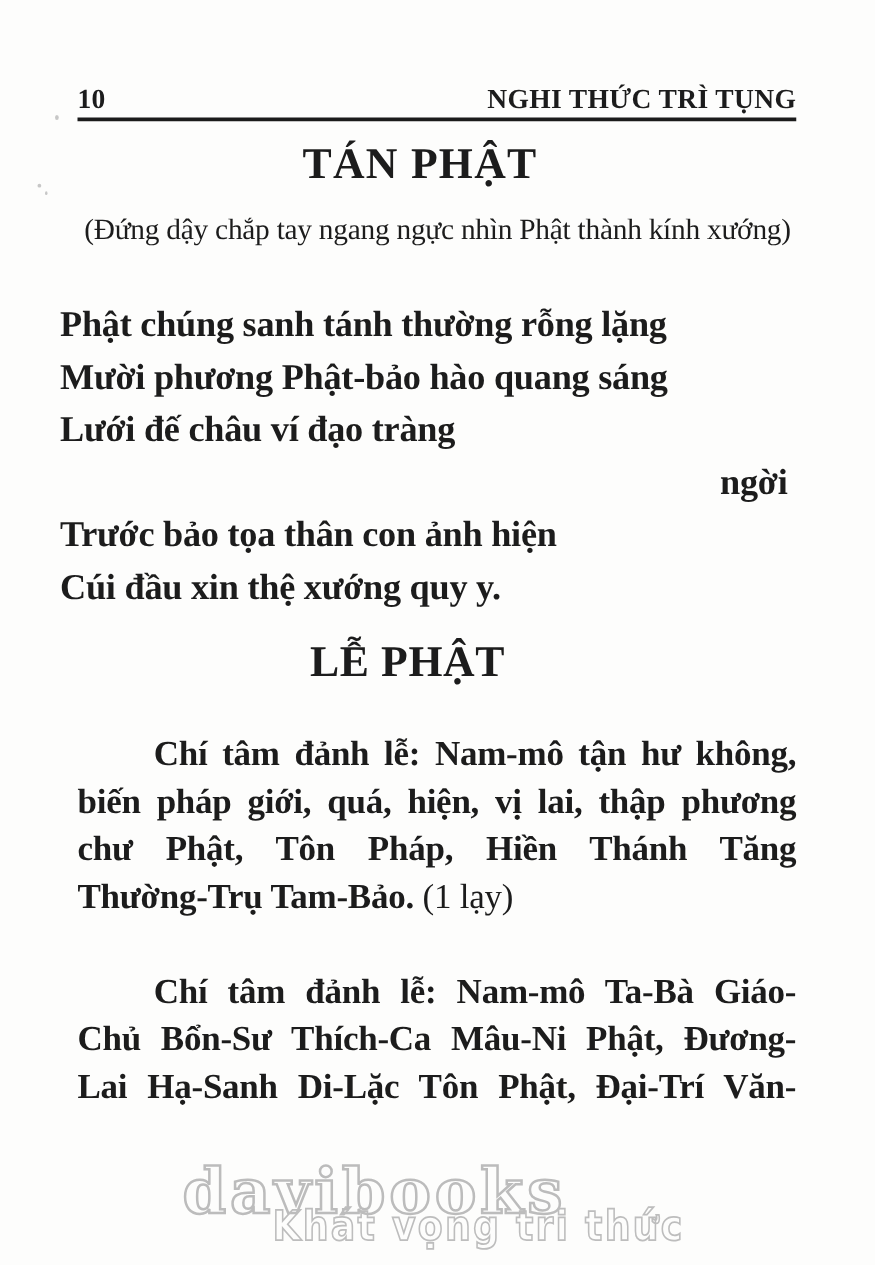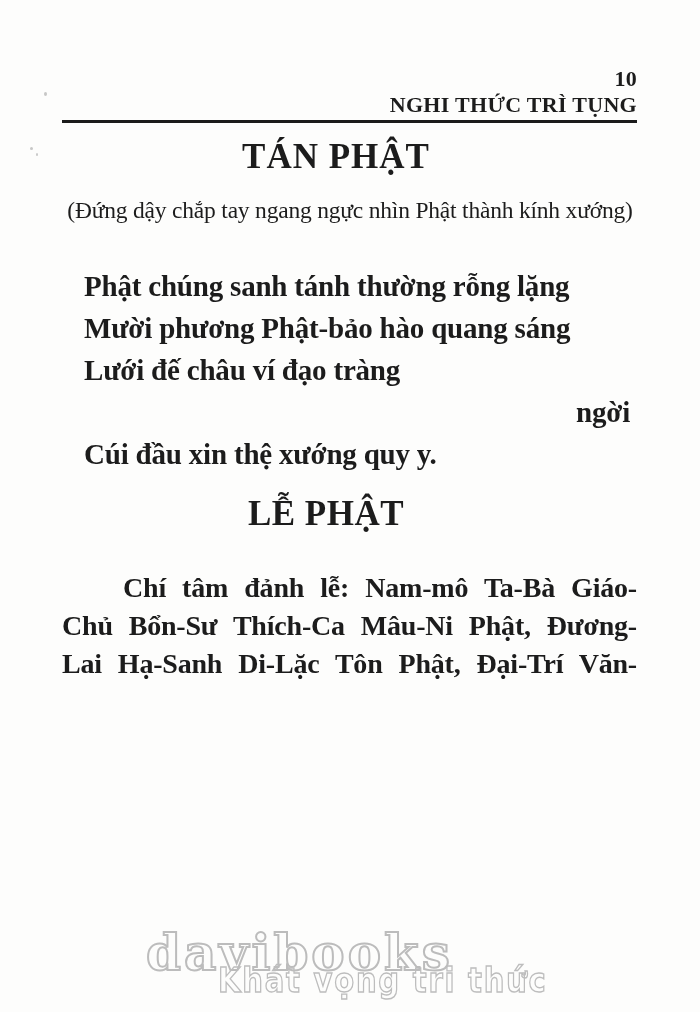--- a/index.html
+++ b/index.html
@@ -14,21 +14,20 @@
   }
 
   
   .header {
     margin:66px 63px 0 62px;
     display:flex; justify-content:space-between; align-items:flex-end;
     border-bottom:3px solid #1b1b1b;
     padding-bottom:2px;
     font-weight:bold; font-size:22px; line-height:26px;
     letter-spacing:.3px;
-    flex-direction:column;
   }
 
   
   .h-main {
     margin:12px 0 0 0;
     text-align:center;
     font-weight:bold; font-size:35px; line-height:44px;
     letter-spacing:1px;
     transform:translateX(-14px);
   }
@@ -41,21 +40,21 @@
   }
   .instruction {
     margin-top:16px;
     text-align:center;
     font-size:23.5px; line-height:30px;
     letter-spacing:-.2px;
   }
 
   
   .verse {
-    margin:40px 70px 0 84px;
+    margin:40px 70px 0 48px;
     font-weight:bold;
     font-size:29px; line-height:42px;
     letter-spacing:-.2px;
   }
   .verse .line { white-space:nowrap; }
   .verse .line.align-right { text-align:right; }
 
   
   .para {
     margin:32px 63px 0 62px;
@@ -118,25 +117,32 @@
   </div>
 
   <div class="h-main">TÁN PHẬT</div>
   <div class="instruction">(Đứng dậy chắp tay ngang ngực nhìn Phật thành kính xướng)</div>
 
   <div class="verse">
     <div class="line">Phật chúng sanh tánh thường rỗng lặng</div>
     <div class="line">Mười phương Phật-bảo hào quang sáng</div>
     <div class="line">Lưới đế châu ví đạo tràng</div>
     <div class="line align-right">ngời</div>
+    <div class="line">Trước bảo tọa thân con ảnh hiện</div>
     <div class="line">Cúi đầu xin thệ xướng quy y.</div>
   </div>
 
   <div class="h-sub">LỄ PHẬT</div>
 
+  <div class="para">
+    <div class="pline indent">Chí tâm đảnh lễ: Nam-mô tận hư không,</div>
+    <div class="pline">biến pháp giới, quá, hiện, vị lai, thập phương</div>
+    <div class="pline">chư Phật, Tôn Pháp, Hiền Thánh Tăng</div>
+    <div class="pline last"><span>Thường-Trụ Tam-Bảo.</span> <span class="note">(1 lạy)</span></div>
+  </div>
 
   <div class="para">
     <div class="pline indent">Chí tâm đảnh lễ: Nam-mô Ta-Bà Giáo-</div>
     <div class="pline">Chủ Bổn-Sư Thích-Ca Mâu-Ni Phật, Đương-</div>
     <div class="pline">Lai Hạ-Sanh Di-Lặc Tôn Phật, Đại-Trí Văn-</div>
   </div>
 
   <div class="wm-brand">davibooks</div>
   <div class="wm-slogan">Khát vọng tri thức</div>
 

